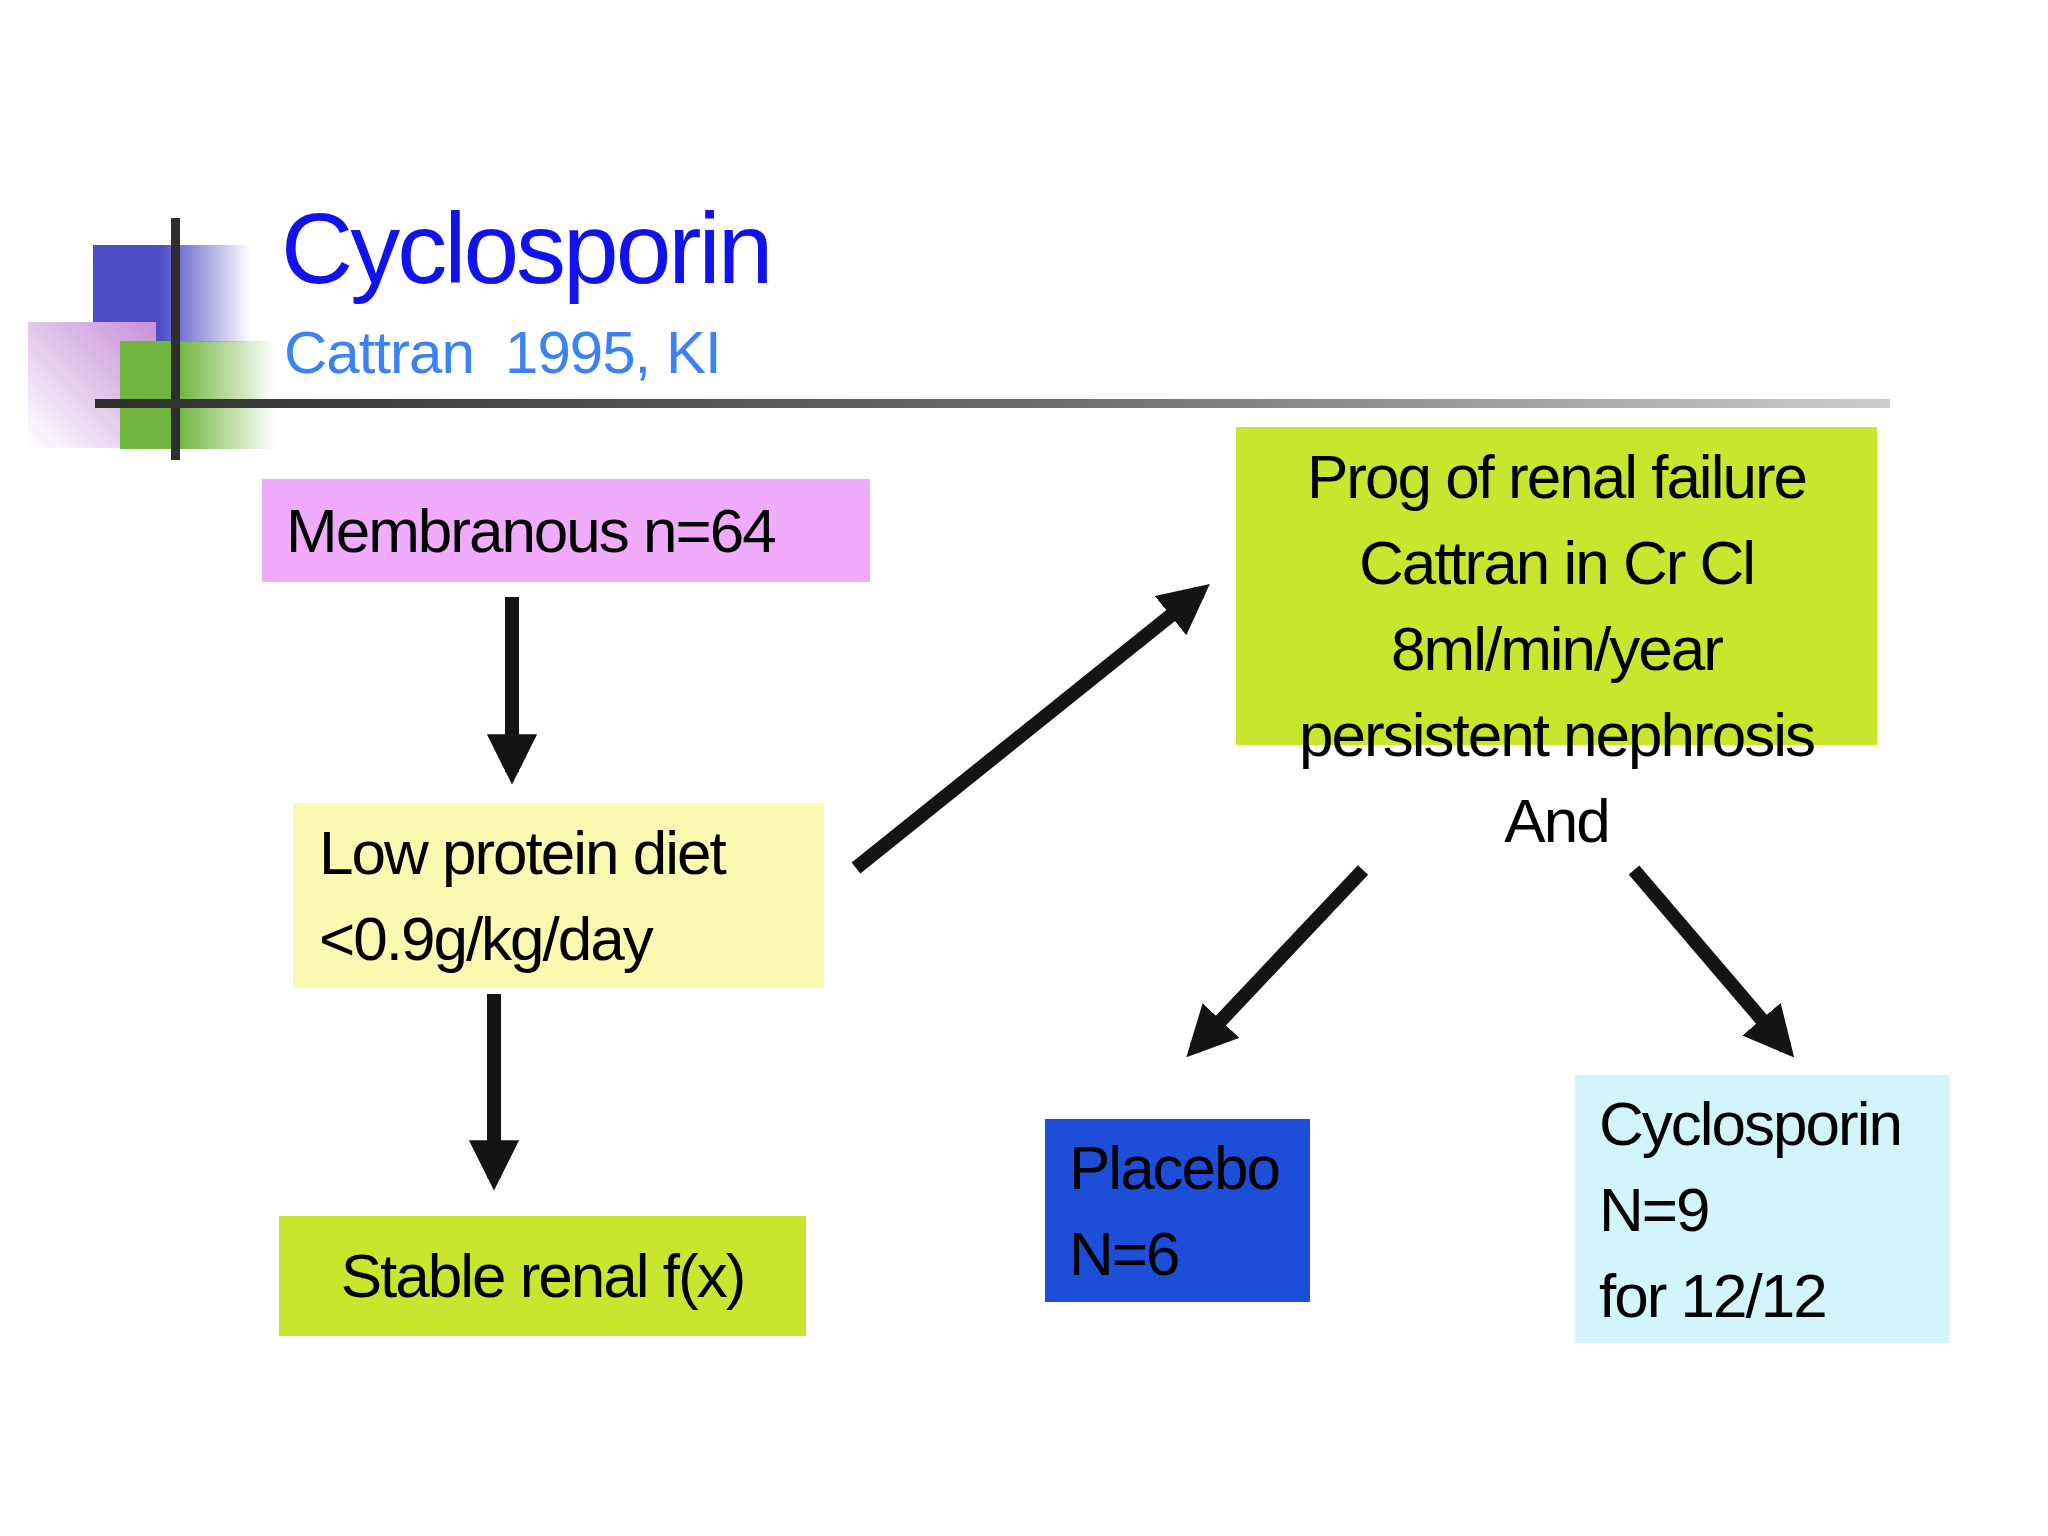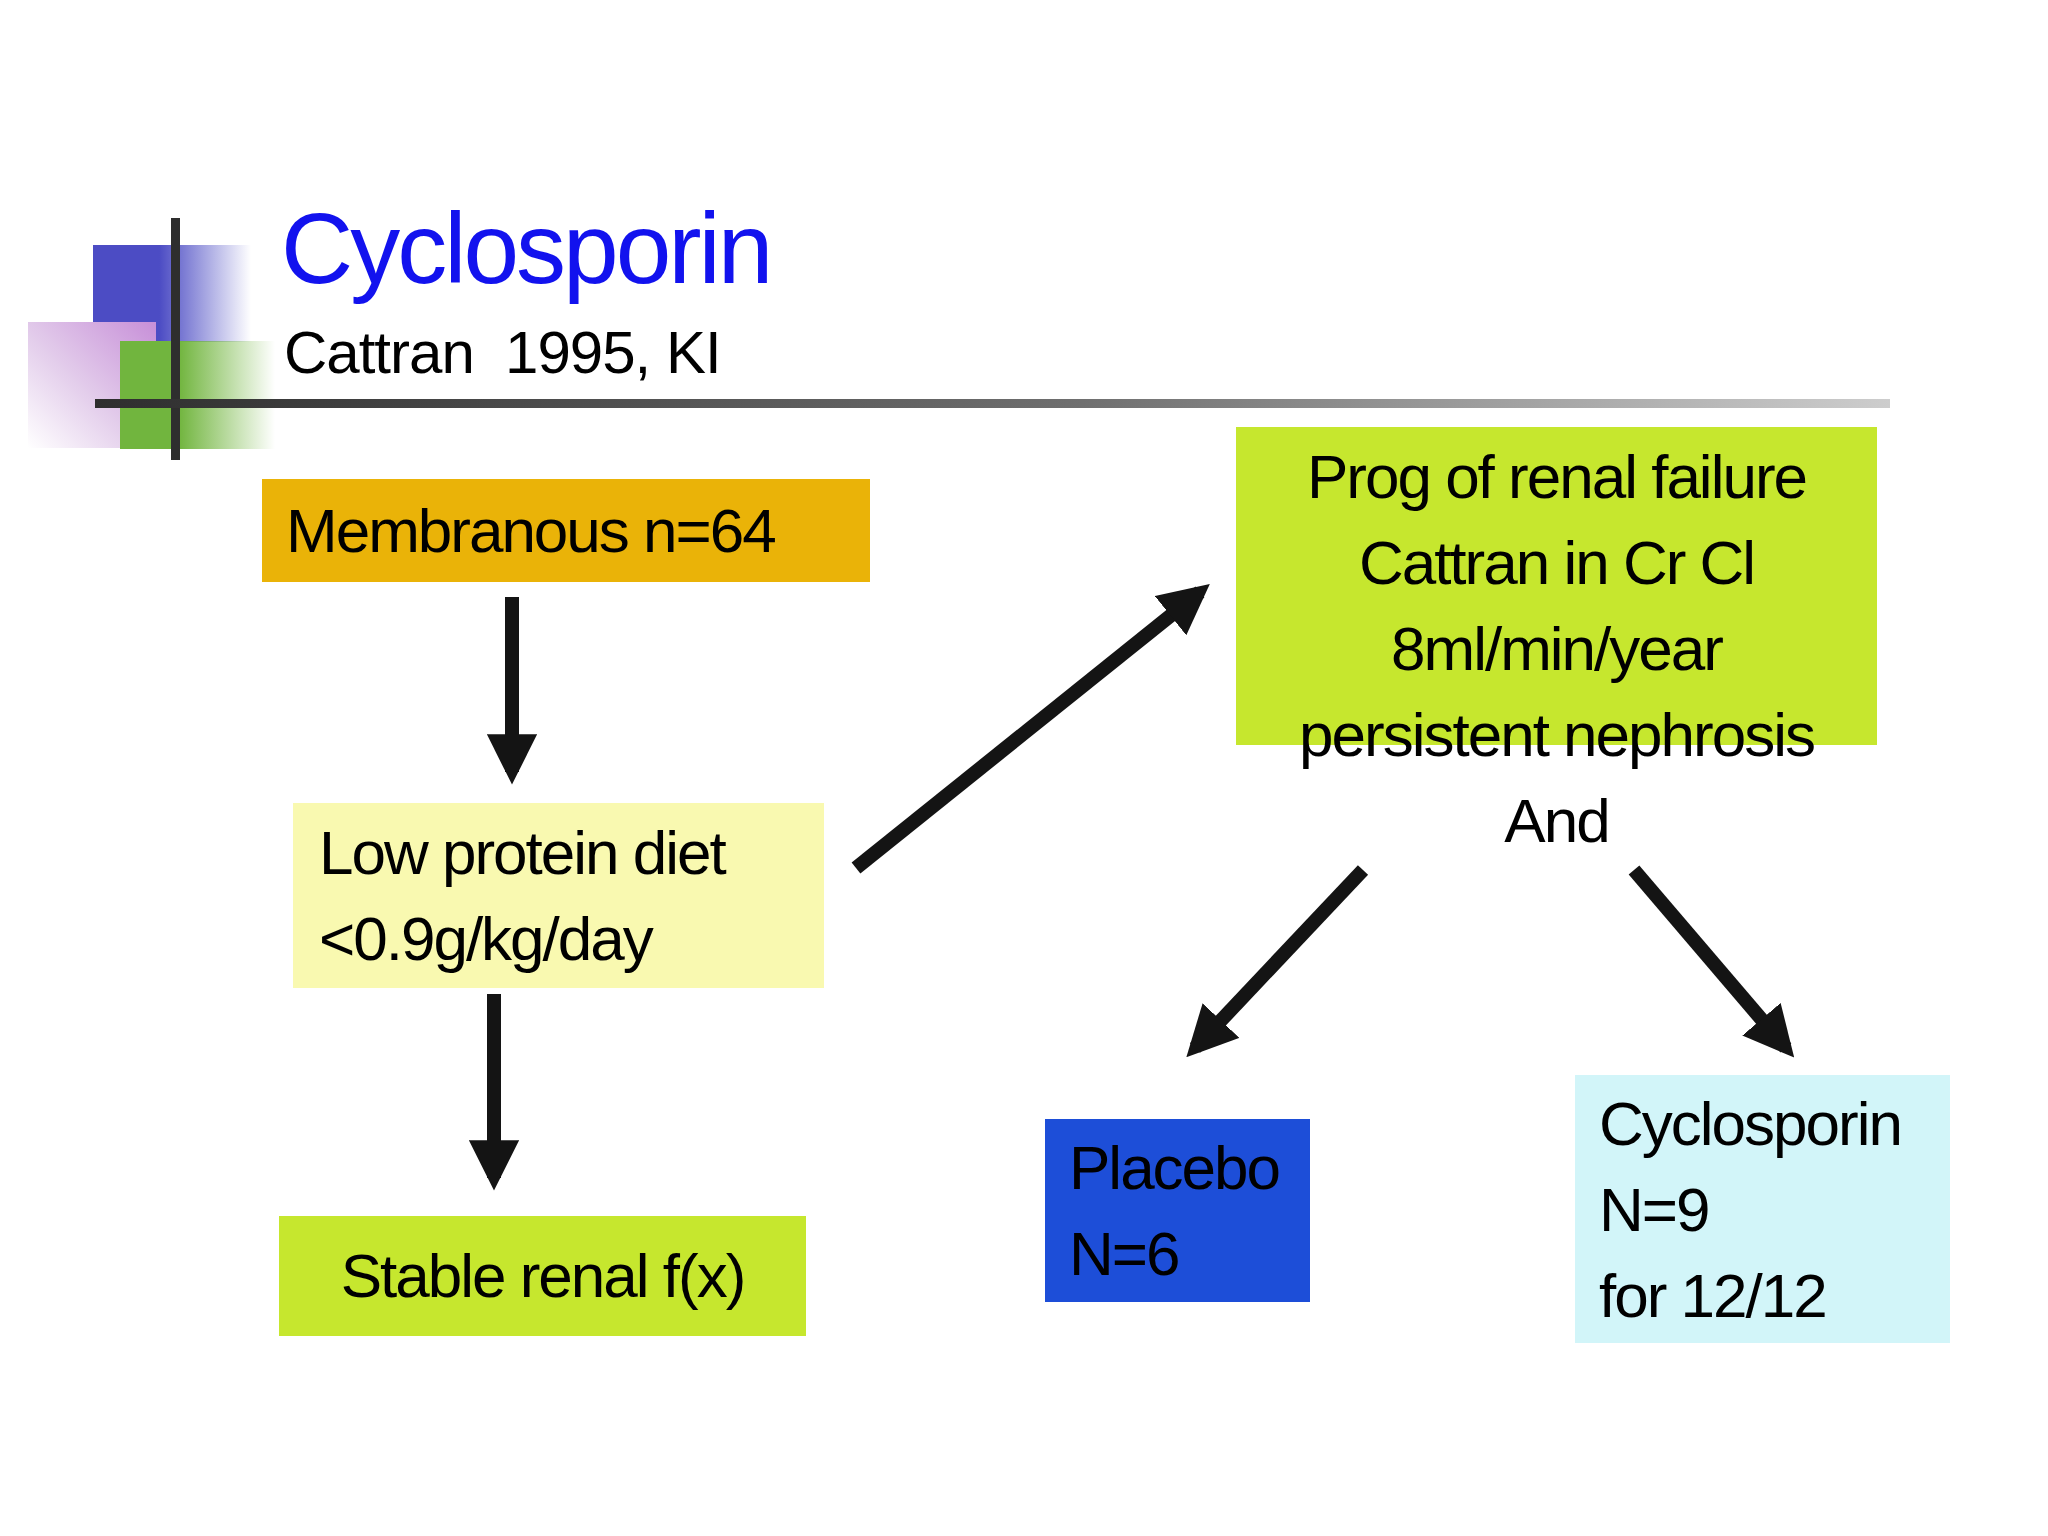--- a/index.html
+++ b/index.html
@@ -49,23 +49,23 @@
 </head>
 <body>
 
 <div class="sq sq-blue" style="--c: #4c4cc4;"></div>
 <div class="sq sq-purple" style="--c: #c78fd8;"></div>
 <div class="sq sq-green" style="--c: #71b53e;"></div>
 <div class="abs vline" style="background-color: rgb(46, 46, 46);"></div>
 <div class="abs hline" style="--c: #2e2e2e;"></div>
 
 <div class="abs title" style="color: rgb(18, 18, 238);">Cyclosporin</div>
-<div class="abs subtitle" style="color: #000000;">Cattran  1995, KI</div>
+<div class="abs subtitle" style="color: #3b82f6;">Cattran  1995, KI</div>
 
-<div class="node node-membranous" style="background-color: #eab308; align-items: center;">
+<div class="node node-membranous" style="background-color: #f0abfc; align-items: center;">
   <div>Membranous n=64</div>
 </div>
 
 <div class="node node-low-protein" style="background-color: rgb(249, 249, 176);">
   <div>Low protein diet</div>
   <div>&lt;0.9g/kg/day</div>
 </div>
 
 <div class="node node-stable" style="background-color: rgb(198, 231, 46); margin-top: 20px;">
   <div>Stable renal f(x)</div>

